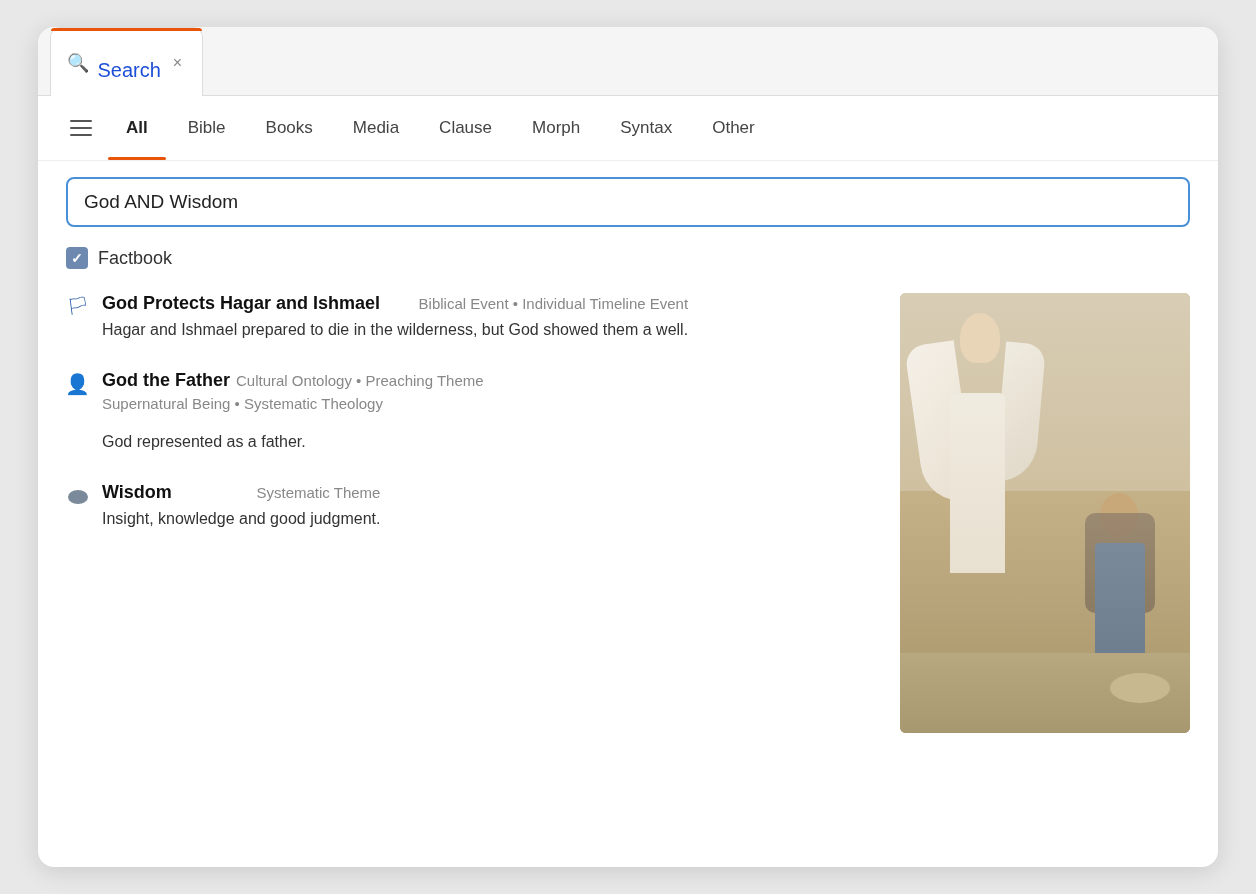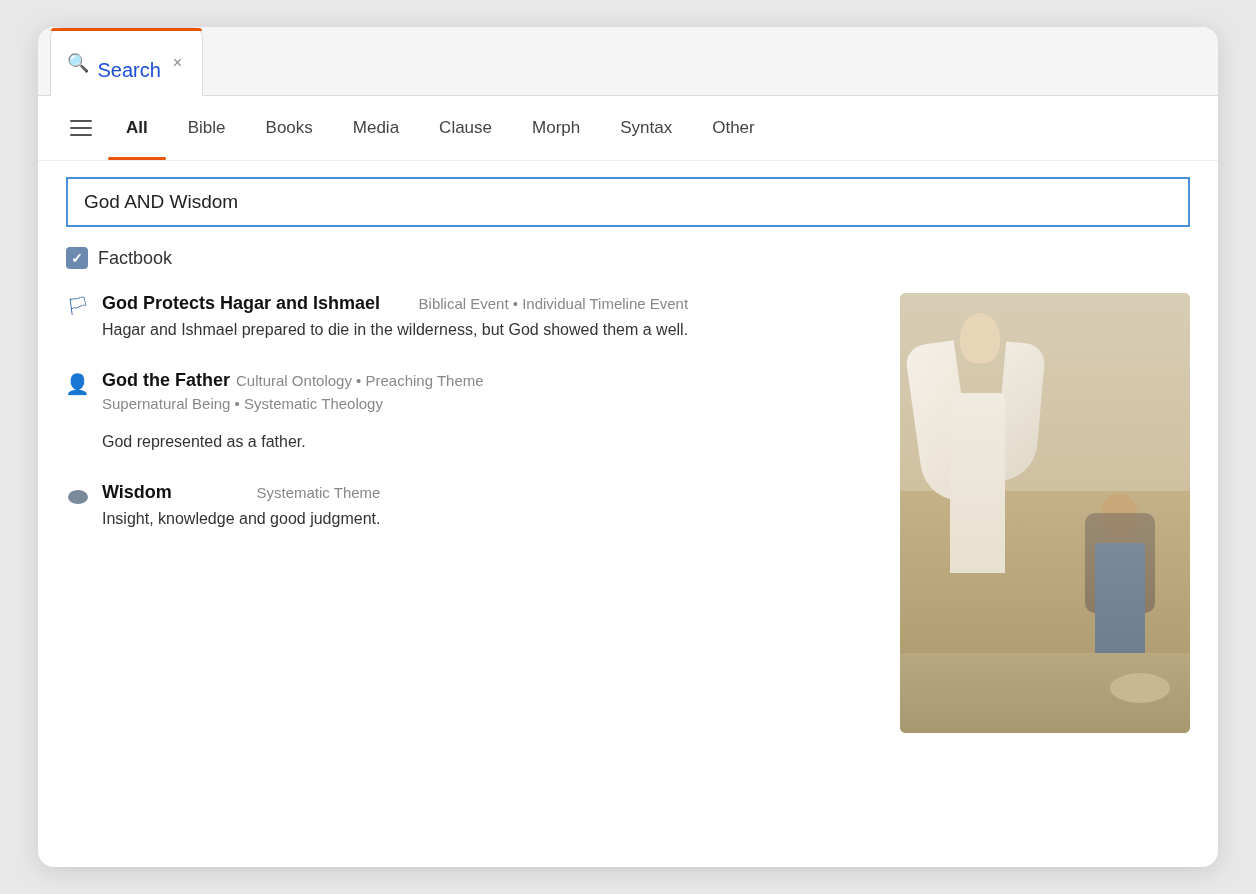--- a/index.html
+++ b/index.html
@@ -119,21 +119,21 @@
       height: 3px;
       background: #e8540a;
       border-radius: 2px;
     }
     
     .search-row {
       padding: 16px 28px;
     }
     .search-input-wrap {
       border: 2px solid #4a90d9;
-      border-radius: 0;
+      border-radius: 8px;
       padding: 12px 16px;
       width: 100%;
     }
     .search-input-wrap input {
       width: 100%;
       border: none;
       outline: none;
       font-size: 19px;
       color: #222;
       background: transparent;

